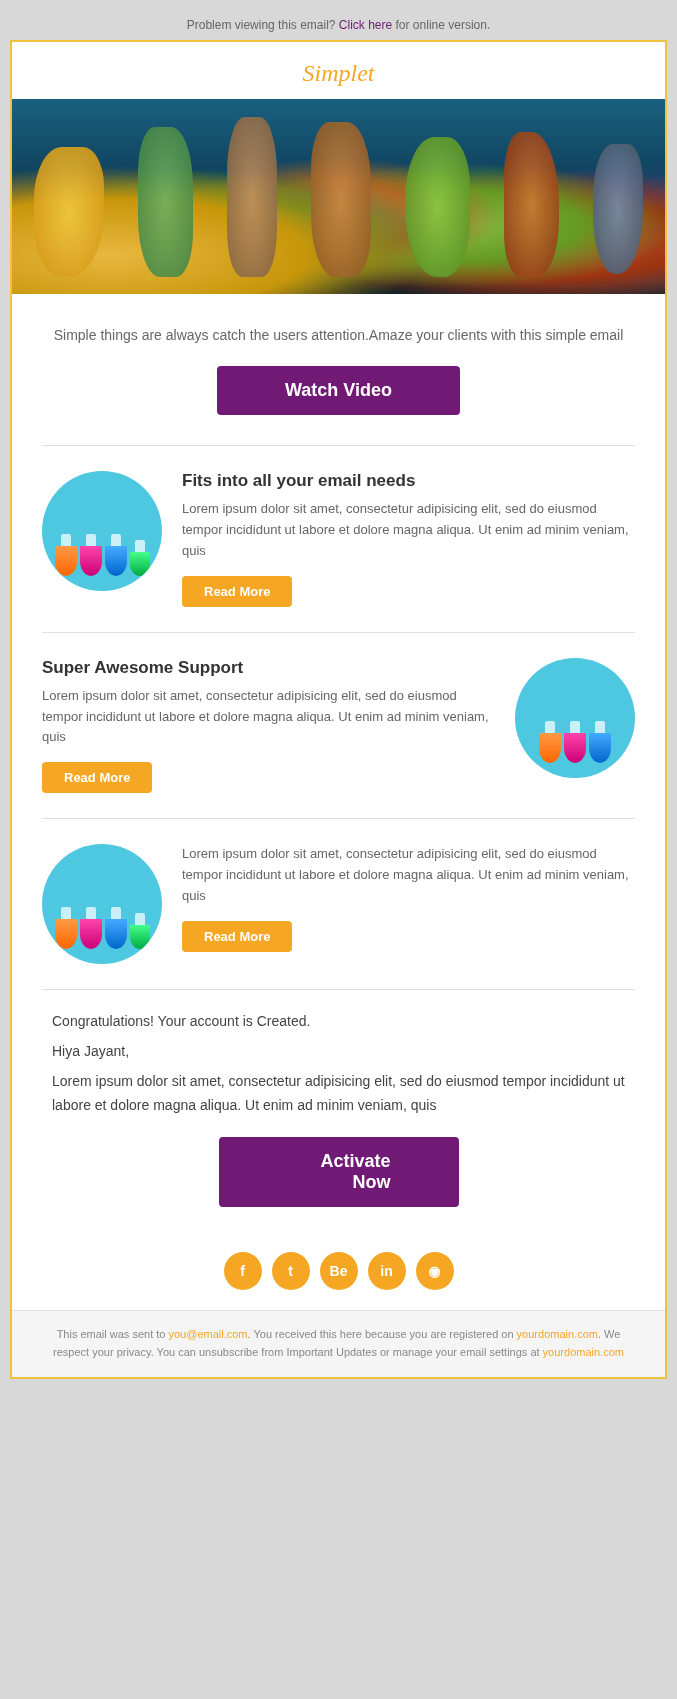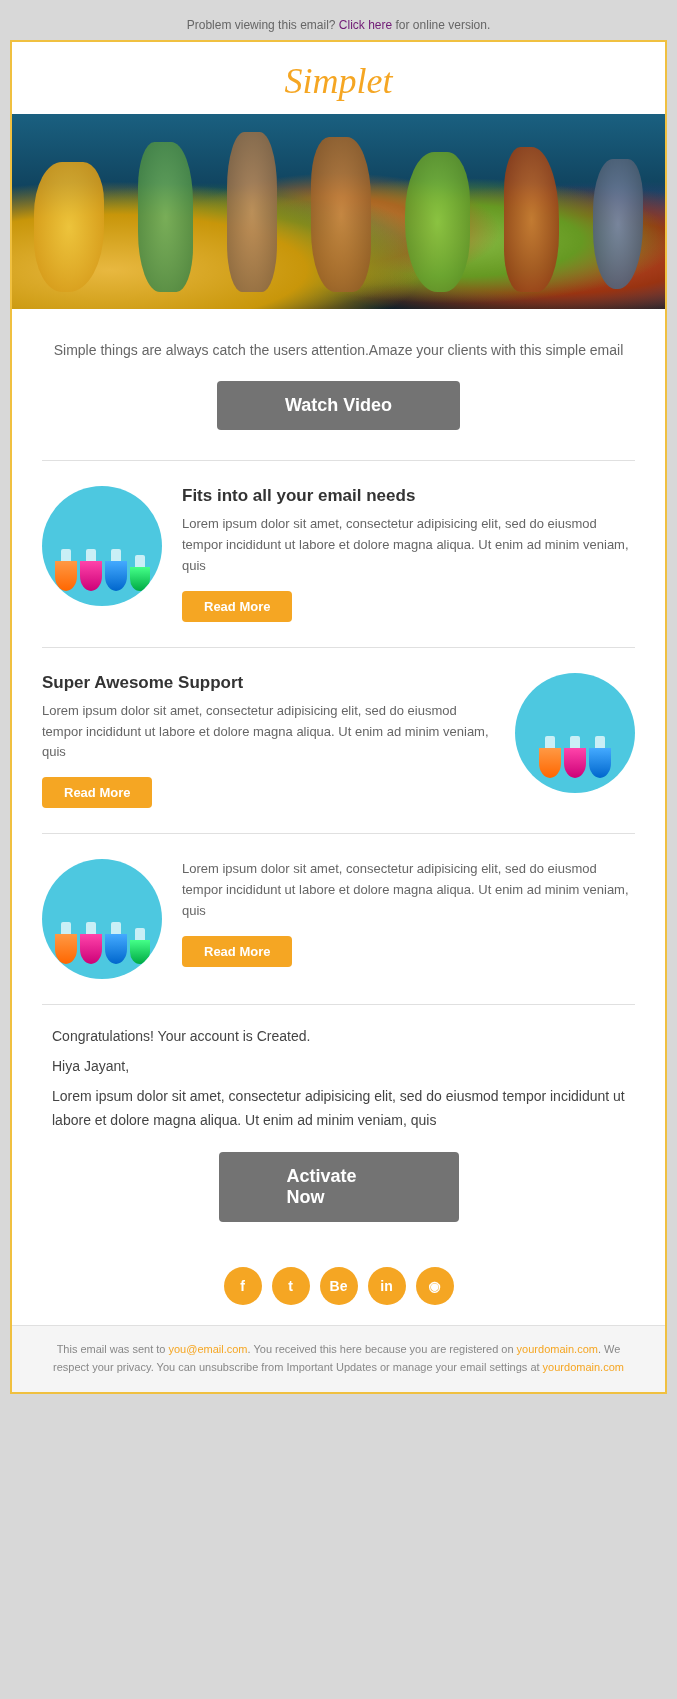--- a/index.html
+++ b/index.html
@@ -29,21 +29,21 @@
       border: 2px solid #f0c040;
       margin: 0 10px;
     }
     
     .header {
       text-align: center;
       padding: 18px 10px 12px;
       background: #fff;
     }
     .header .logo {
-      font-size: 36px;
+      font-size: 24px;
       font-style: italic;
       color: #f5a623;
       font-family: Georgia, serif;
     }
     
     .hero {
       width: 100%;
       height: 195px;
       background: linear-gradient(135deg, #5bb8d4 0%, #2c7a9e 40%, #1a4a6e 100%);
       position: relative;
@@ -93,21 +93,21 @@
       line-height: 1.3;
     }
     .main-subtext {
       font-size: 14px;
       color: #666;
       line-height: 1.6;
       margin-bottom: 20px;
     }
     .btn-orange {
       display: inline-block;
-      background: #737373;
+      background: #701a75;
       color: #fff;
       font-size: 18px;
       font-weight: bold;
       padding: 14px 68px;
       border-radius: 4px;
       border: none;
       cursor: pointer;
       text-decoration: none;
     }
     .btn-small {
@@ -374,21 +374,21 @@
         </div>
       </div>
     </div>
 
     <div class="divider"></div>
 
     <div class="greeting-section">
       <p class="greeting-text">Congratulations! Your account is Created.</p>
       <p class="greeting-text">Hiya Jayant,</p>
       <p class="greeting-text">Lorem ipsum dolor sit amet, consectetur adipisicing elit, sed do eiusmod tempor incididunt ut labore et dolore magna aliqua. Ut enim ad minim veniam, quis</p>
-      <button class="btn-orange" style="display:block;text-align:left;margin:20px auto 0;max-width:240px;">Activate Now</button>
+      <button class="btn-orange" style="display:block;text-align:right;margin:20px auto 0;max-width:240px;">Activate Now</button>
     </div>
 
     <div class="social-section">
       <div class="social-icons">
         <div class="social-icon">f</div>
         <div class="social-icon">t</div>
         <div class="social-icon">Be</div>
         <div class="social-icon">in</div>
         <div class="social-icon">◉</div>
       </div>

